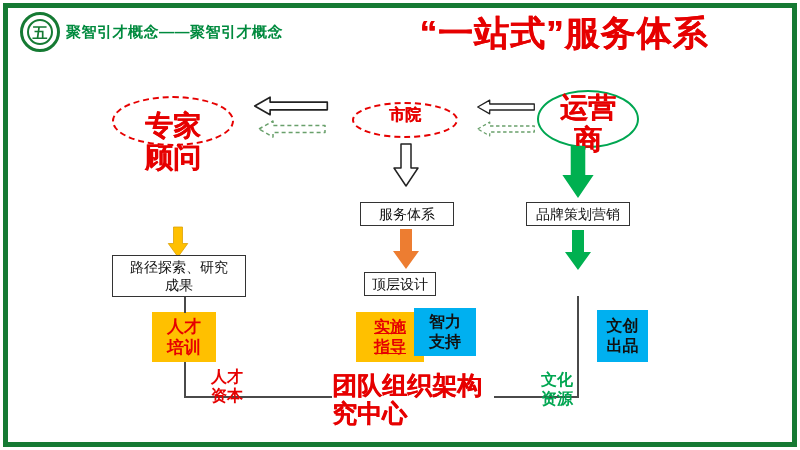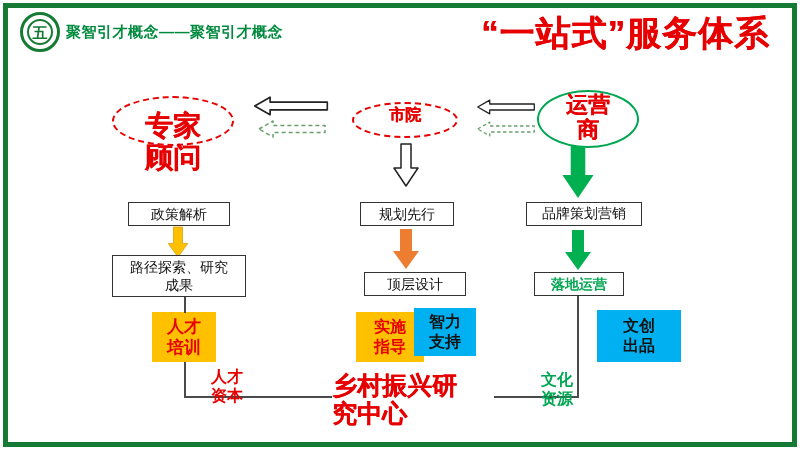--- a/index.html
+++ b/index.html
@@ -15,21 +15,21 @@
   .badge-inner{
     width:26px;height:26px;border:2px solid #157a33;border-radius:50%;box-sizing:border-box;
     display:flex;align-items:center;justify-content:center;
     color:#157a33;font-weight:bold;font-size:15px;line-height:1;
   }
   .subtitle{
     position:absolute;left:66px;top:23px;color:#008a3e;font-weight:bold;font-size:15px;
     letter-spacing:0.5px;white-space:nowrap;
   }
   .title{
-    position:absolute;left:358px;top:12px;width:412px;text-align:right;
+    position:absolute;left:358px;top:12px;width:412px;text-align:center;
     color:#e60000;font-weight:900;font-size:35px;line-height:1.2;letter-spacing:1px;
     text-shadow:0.6px 0 currentColor;white-space:nowrap;
   }
   .ellipse{position:absolute;border-radius:50%;box-sizing:border-box;}
   .dashed-red{border:2px dashed #e60000;}
   .solid-green{border:2.5px solid #00a651;}
   .entity{
     position:absolute;color:#e60000;font-weight:bold;text-align:center;
     white-space:pre-line;line-height:1.15;text-shadow:0.4px 0 currentColor;
   }
@@ -67,21 +67,21 @@
   <div class="title">“一站式”服务体系</div>
 
   <div class="ellipse dashed-red" style="left:112px;top:96px;width:122px;height:50px;"></div>
   <div class="entity" style="left:112px;top:102px;width:122px;font-size:28px;margin-top:8px;">专家
 顾问</div>
 
   <div class="ellipse dashed-red" style="left:352px;top:102px;width:106px;height:36px;"></div>
   <div class="entity" style="left:352px;top:106px;width:106px;font-size:16px;">市院</div>
 
   <div class="ellipse solid-green" style="left:537px;top:90px;width:102px;height:58px;"></div>
-  <div class="entity" style="left:537px;top:92px;width:102px;font-size:22px;">运营
+  <div class="entity" style="left:537px;top:92px;width:102px;font-size:28px;">运营
 商</div>
 
   <svg style="left:252px;top:95px;" width="78" height="22" viewBox="0 0 70 20">
     <polygon points="2,10 16,2 16,6.5 68,6.5 68,13.5 16,13.5 16,18" fill="#ffffff" stroke="#222" stroke-width="1.5" stroke-linejoin="round"></polygon>
   </svg>
   <svg style="left:256px;top:119px;" width="72" height="20" viewBox="0 0 70 20">
     <polygon points="2,10 16,2 16,6.5 68,6.5 68,13.5 16,13.5 16,18" fill="#ffffff" stroke="#69a06b" stroke-width="1.5" stroke-dasharray="4 3" stroke-linejoin="round"></polygon>
   </svg>
   <svg style="left:476px;top:97px;" width="60" height="20" viewBox="0 0 70 20">
     <polygon points="2,10 16,2 16,6.5 68,6.5 68,13.5 16,13.5 16,18" fill="#ffffff" stroke="#222" stroke-width="1.5" stroke-linejoin="round"></polygon>
@@ -90,52 +90,50 @@
     <polygon points="2,10 16,2 16,6.5 68,6.5 68,13.5 16,13.5 16,18" fill="#ffffff" stroke="#69a06b" stroke-width="1.5" stroke-dasharray="4 3" stroke-linejoin="round"></polygon>
   </svg>
 
   <svg style="left:392px;top:142px;" width="28" height="46" viewBox="0 0 28 46">
     <polygon points="9,2 19,2 19,26 26,26 14,44 2,26 9,26" fill="#ffffff" stroke="#222" stroke-width="1.5" stroke-linejoin="round"></polygon>
   </svg>
   <svg style="left:562px;top:146px;" width="32" height="52" viewBox="0 0 30 50">
     <polygon points="8,0 22,0 22,28 30,28 15,50 0,28 8,28" fill="#00b050"></polygon>
   </svg>
 
-  <div class="box" style="left:128px;top:202px;width:102px;height:24px;">政策解析</div>
   <svg style="left:165px;top:227px;" width="26" height="30" viewBox="0 0 26 40">
     <polygon points="7,0 19,0 19,22 26,22 13,40 0,22 7,22" fill="#ffc000" stroke="#d99e00" stroke-width="1"></polygon>
   </svg>
   <div class="box" style="left:112px;top:255px;width:134px;height:42px;">路径探索、研究
 成果</div>
   <div class="cbox yellow" style="left:152px;top:312px;width:64px;height:50px;font-size:17px;">人才
 培训</div>
 
-  <div class="box" style="left:360px;top:202px;width:94px;height:24px;">规划先行</div>
+  <div class="box" style="left:360px;top:202px;width:94px;height:24px;">服务体系</div>
   <svg style="left:393px;top:227px;" width="26" height="44" viewBox="0 0 26 40">
     <polygon points="7,0 19,0 19,22 26,22 13,40 0,22 7,22" fill="#ed7d31"></polygon>
   </svg>
-  <div class="box" style="left:364px;top:272px;width:102px;height:24px;">顶层设计</div>
-  <div class="cbox yellow" style="left:356px;top:312px;width:68px;height:50px;font-size:16px;">实施
+  <div class="box" style="left:364px;top:272px;width:72px;height:24px;">顶层设计</div>
+  <div class="cbox yellow" style="left:356px;top:312px;width:68px;height:50px;font-size:16px;text-decoration:underline;">实施
 指导</div>
   <div class="cbox blue" style="left:414px;top:308px;width:62px;height:48px;font-size:16px;">智力
 支持</div>
 
-  <div class="box" style="left:526px;top:202px;width:116px;height:24px;font-family:Liberation Mono, monospace;">品牌策划营销</div>
+  <div class="box" style="left:526px;top:202px;width:104px;height:24px;">品牌策划营销</div>
   <svg style="left:565px;top:229px;" width="26" height="42" viewBox="0 0 26 40">
     <polygon points="7,0 19,0 19,22 26,22 13,40 0,22 7,22" fill="#00b050"></polygon>
   </svg>
-  <div class="box" style="left:534px;top:272px;width:90px;height:24px;color:#00a651;font-weight:bold;">落地运营</div>
-  <div class="cbox blue" style="left:597px;top:310px;width:84px;height:52px;font-size:16px;">文创
+  <div class="cbox blue" style="left:597px;top:310px;width:51px;height:52px;font-size:16px;">文创
 出品</div>
 
   <div class="line" style="left:184px;top:297px;width:2px;height:16px;"></div>
   <div class="line" style="left:184px;top:362px;width:2px;height:36px;"></div>
   <div class="line" style="left:184px;top:396px;width:148px;height:2px;"></div>
   <div class="line" style="left:577px;top:296px;width:2px;height:102px;"></div>
   <div class="line" style="left:494px;top:396px;width:85px;height:2px;"></div>
 
   <div class="side-label red-text" style="left:211px;top:367px;">人才
 资本</div>
-  <div class="center-title" style="left:332px;top:372px;width:170px;">乡村振兴研
+  <div class="center-title" style="left:332px;top:372px;width:170px;">团队组织架构
 究中心</div>
   <div class="side-label green-text" style="left:517px;top:370px;margin-left:24px;">文化
 资源</div>
 </div>
 
 </body></html>

